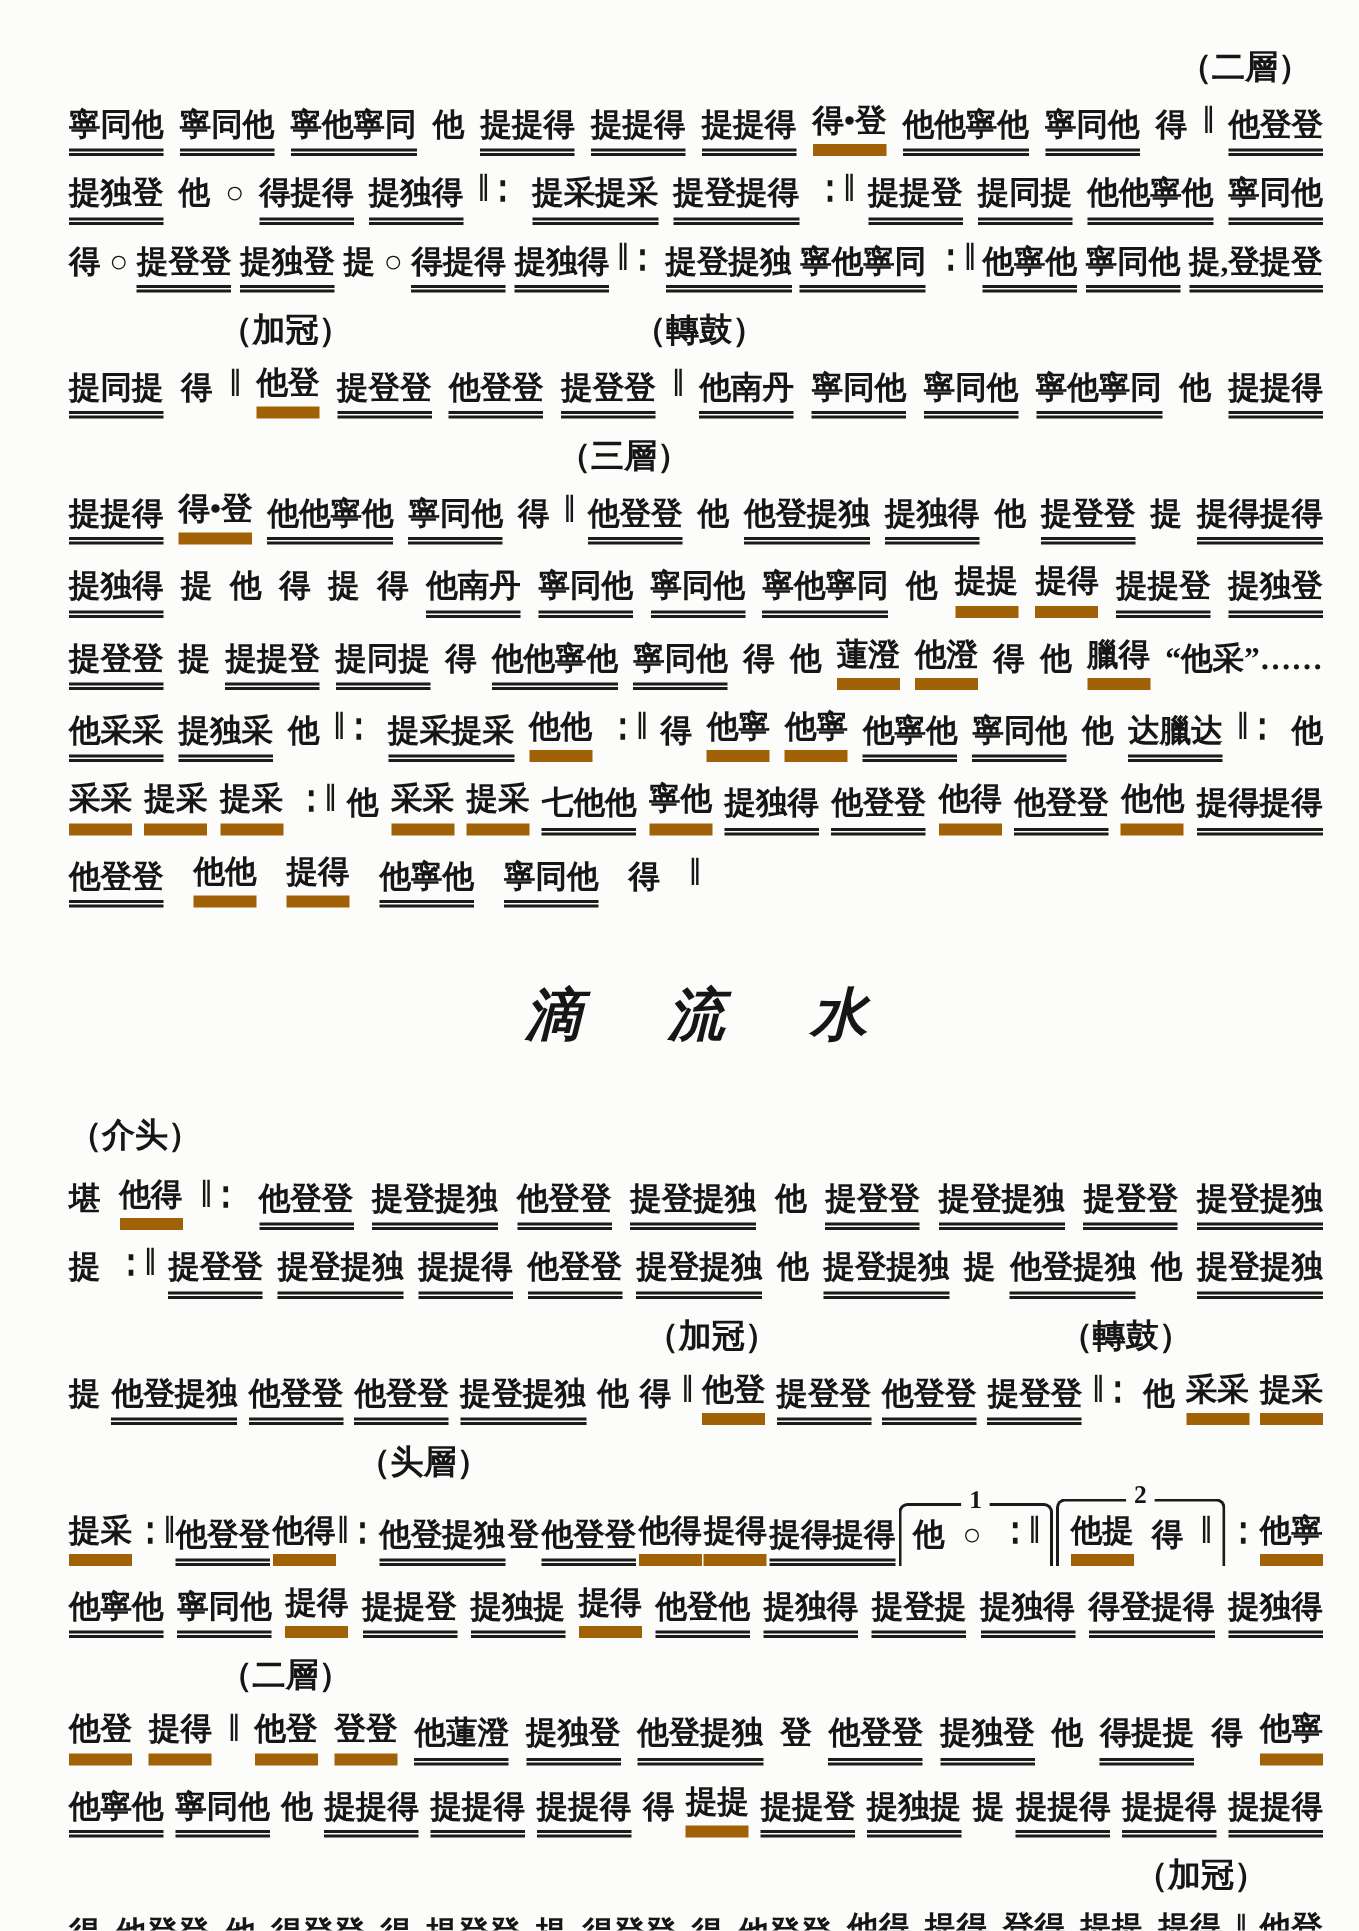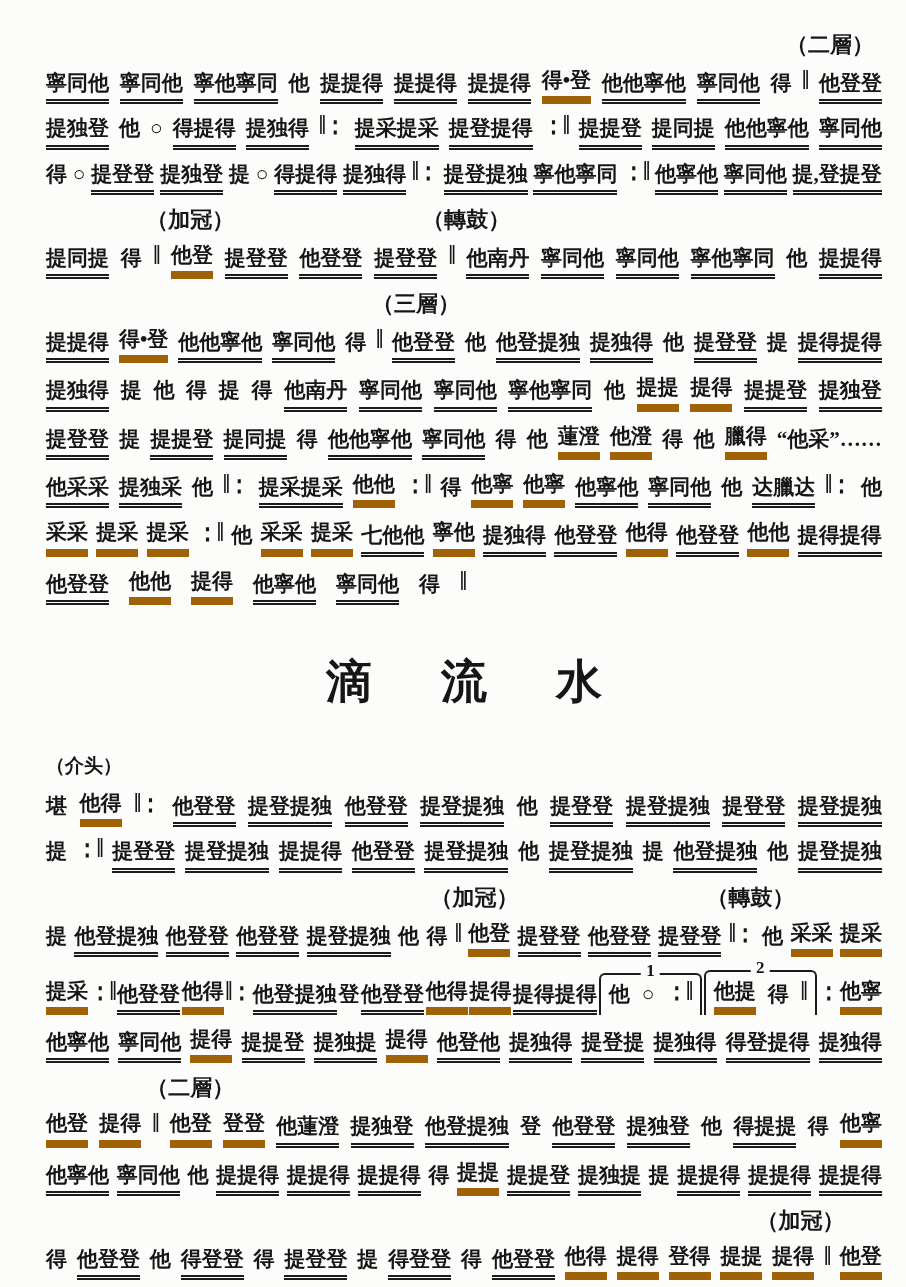--- a/index.html
+++ b/index.html
@@ -37,24 +37,25 @@
     border-top:2px solid #1b1b1b;border-left:2px solid #1b1b1b;border-right:2px solid #1b1b1b;
     border-radius:6px 6px 0 0;
     padding:6px 8px 0;margin-top:2px;
   }
   .volta .vnum{
     position:absolute;top:-13px;left:50%;transform:translateX(-50%);
     background:#fcfcfa;padding:0 5px;font-size:17px;line-height:1;
   }
   
   .tune-title{
-    text-align:center;font-size:46px;letter-spacing:1.5em;padding-left:1.5em;
+    text-align:center;font-size:38px;letter-spacing:1.5em;padding-left:1.5em;
     margin:46px 0 40px;
-  }
-  .intro-label{font-size:19px;margin:4px 0 2px;}
+    font-style:italic;
+  }
+  .intro-label{font-size:22px;margin:4px 0 2px;}
 </style>
 </head>
 <body>
 
 <div class="sheet">
 
   <div class="label-row right-align">
     <span class="sec">（二層）</span>
   </div>
 
@@ -278,20 +279,23 @@
       <span class="tok u-s">他登</span>
       <span class="tok u-d">提登登</span>
       <span class="tok u-d">他登登</span>
       <span class="tok u-d">提登登</span>
       <span class="bar">‖：</span>
       <span class="tok u-n">他</span>
       <span class="tok u-s">采采</span>
       <span class="tok u-s">提采</span>
     </div>
 
+  <div class="label-row">
+    <span class="sec" style="left:23%">（头層）</span>
+  </div>
 
   <div class="score-line">
       <span class="tok u-s">提采</span>
       <span class="bar">：‖</span>
       <span class="tok u-d">他登登</span>
       <span class="tok u-s">他得</span>
       <span class="bar">‖：</span>
       <span class="tok u-d">他登提独</span>
       <span class="tok u-n">登</span>
       <span class="tok u-d">他登登</span>

